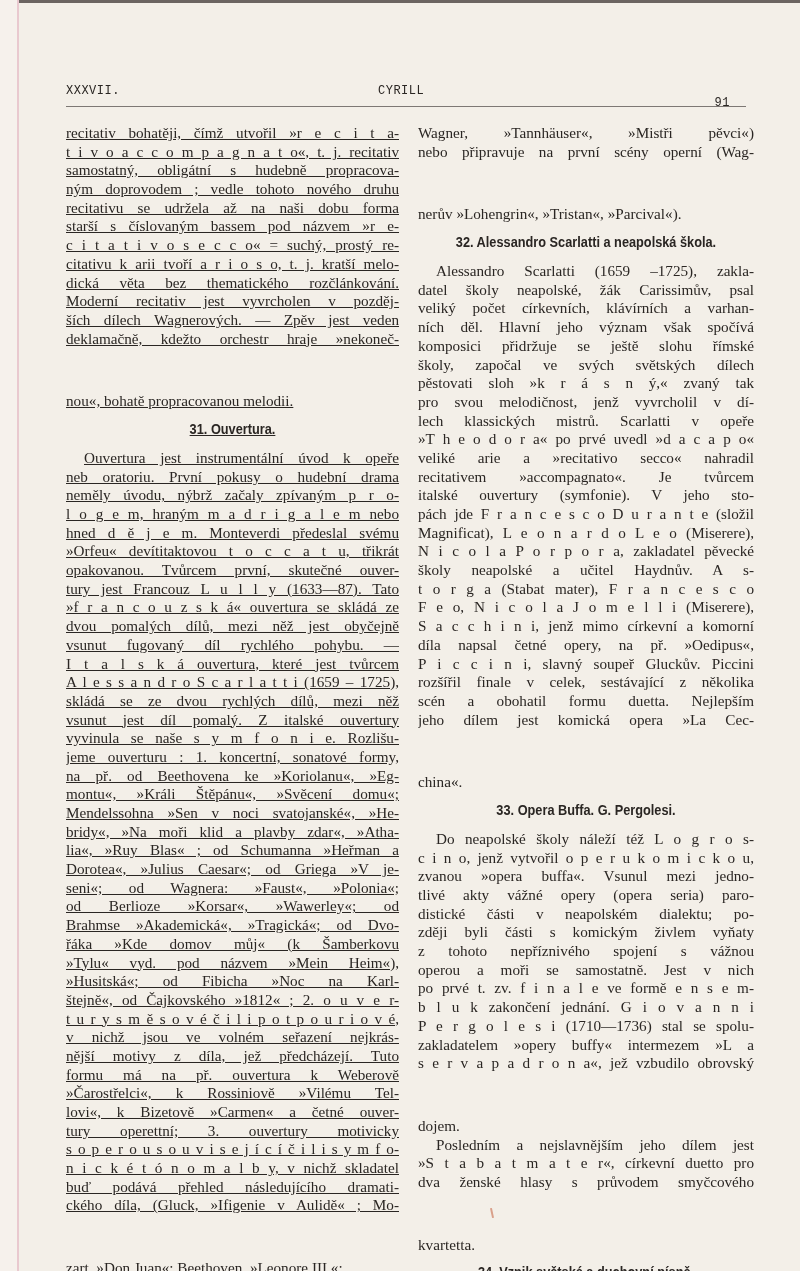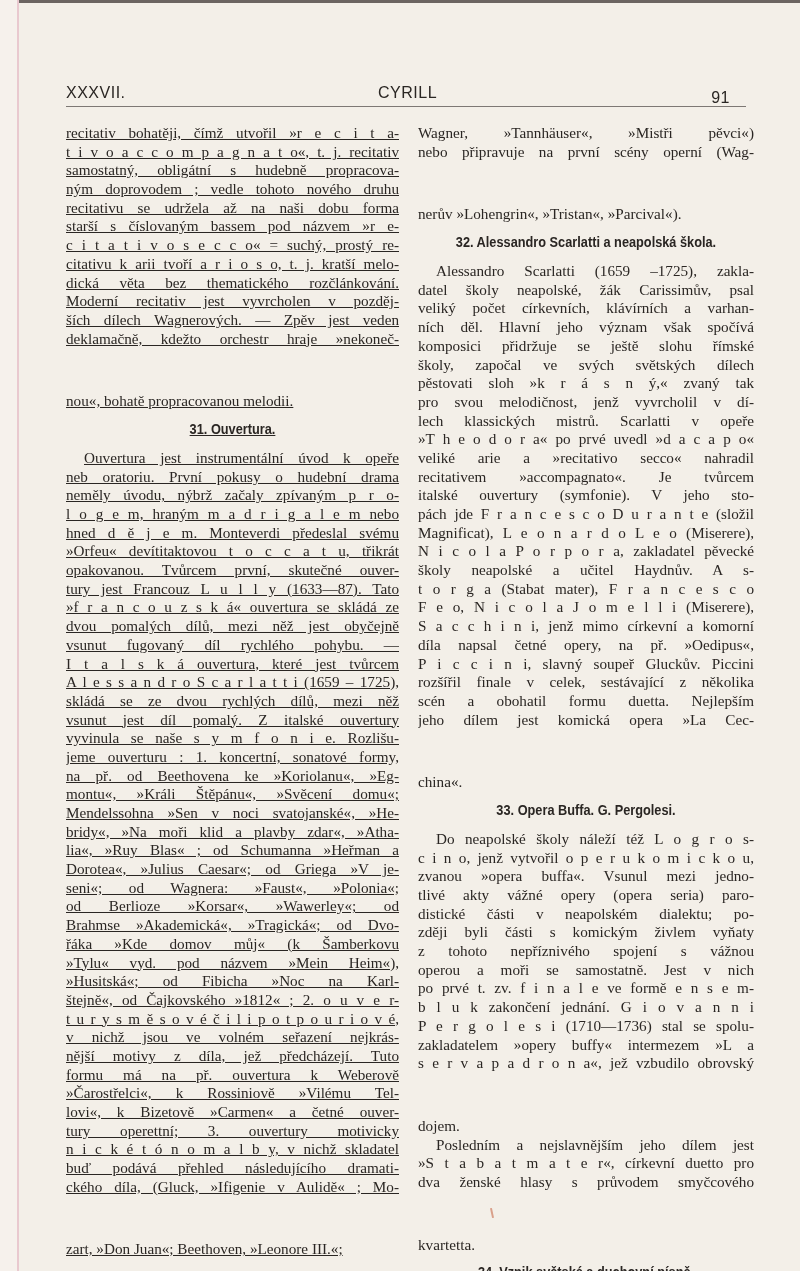--- a/index.html
+++ b/index.html
@@ -12,26 +12,26 @@
   }
   .page-edge {
     position: absolute; left: 0; top: 0; width: 17px; height: 1271px;
     background: #f6f1ec;
     border-right: 2px solid #e9c9cf;
   }
   .top-shadow { position: absolute; left: 0; top: 0; width: 800px; height: 3px; background: #6b6461; }
   .header {
     position: absolute; left: 66px; top: 84px; width: 680px; height: 22px;
     border-bottom: 1.5px solid #7d7874;
-    font-family: Liberation Sans, sans-serif;
-    font-size: 16px; letter-spacing: 0.5px;
+    font-family: Liberation Mono, monospace;
+    font-size: 12px; letter-spacing: 0.5px;
   }
   .header .chapter { position: absolute; left: 0; top: 0; }
   .header .title { position: absolute; left: 312px; top: 0; }
-  .header .pageno { position: absolute; right: 16px; top: 5px; }
+  .header .pageno { position: absolute; right: 16px; top: 12px; }
   .col {
     position: absolute; top: 124px; width: 333px;
     font-size: 15.2px; line-height: 18.7px;
   }
   .col.left { left: 66px; text-decoration: underline; }
   .col.right { left: 418px; width: 336px; }
   .line { white-space: nowrap; text-align: justify; text-align-last: justify; display: block; height: 18.7px; overflow: hidden; }
   .line.last { text-align-last: left; margin-top: 44px; }
   .line.indent { padding-left: 18px; }
   .heading {
@@ -102,20 +102,21 @@
       <span class="line">»Tylu« vyd. pod názvem »Mein Heim«),</span>
       <span class="line">»Husitská«; od Fibicha »Noc na Karl-</span>
       <span class="line">štejně«, od Čajkovského »1812« ; 2. o u v e r-</span>
       <span class="line">t u r y  s m ě s o v é  č i l i  p o t p o u r i o v é,</span>
       <span class="line">v nichž jsou ve volném seřazení nejkrás-</span>
       <span class="line">nější motivy z díla, jež předcházejí. Tuto</span>
       <span class="line">formu má na př. ouvertura k Weberově</span>
       <span class="line">»Čarostřelci«, k Rossiniově »Vilému Tel-</span>
       <span class="line">lovi«, k Bizetově »Carmen« a četné ouver-</span>
       <span class="line">tury operettní; 3. ouvertury motivicky</span>
+      <span class="line">s o p e r o u  s o u v i s e j í c í  č i l i  s y m f o-</span>
       <span class="line">n i c k é  t ó n o m a l b y, v nichž skladatel</span>
       <span class="line">buď podává přehled následujícího dramati-</span>
       <span class="line">ckého díla, (Gluck, »Ifigenie v Aulidě« ; Mo-</span>
       <span class="line last">zart, »Don Juan«; Beethoven, »Leonore III.«;</span>
     </div>
 </div>
 
 <div class="col right">
   <div>
       <span class="line">Wagner, »Tannhäuser«, »Mistři pěvci«)</span>

